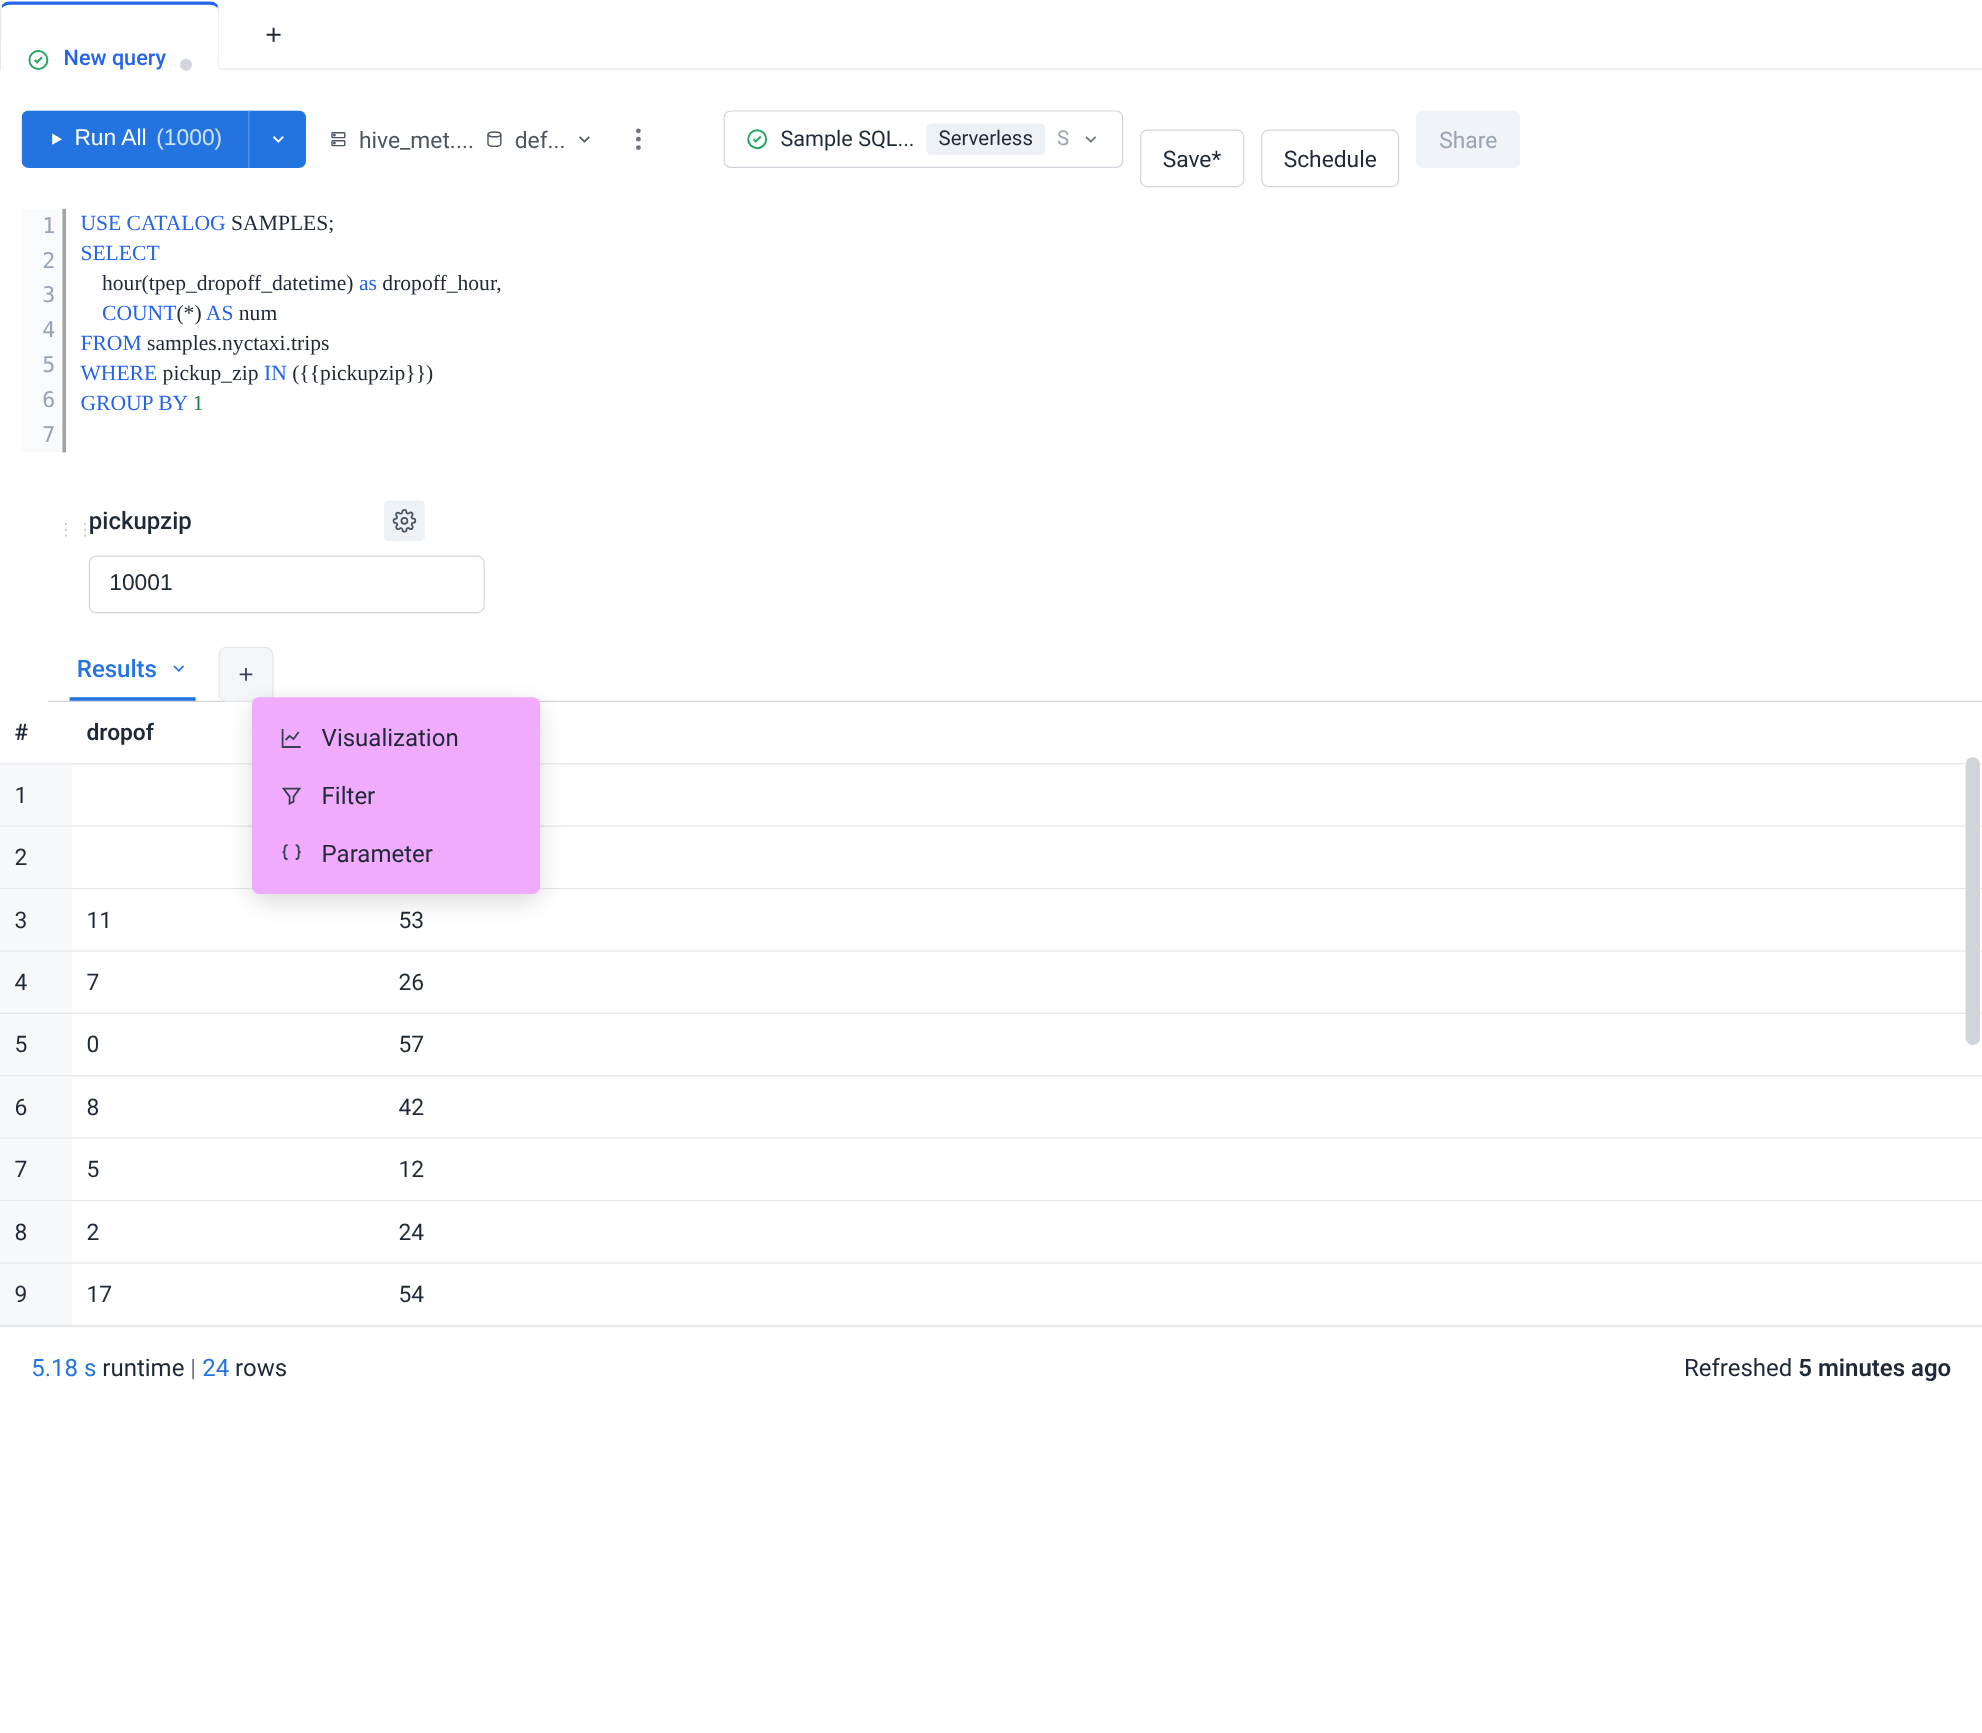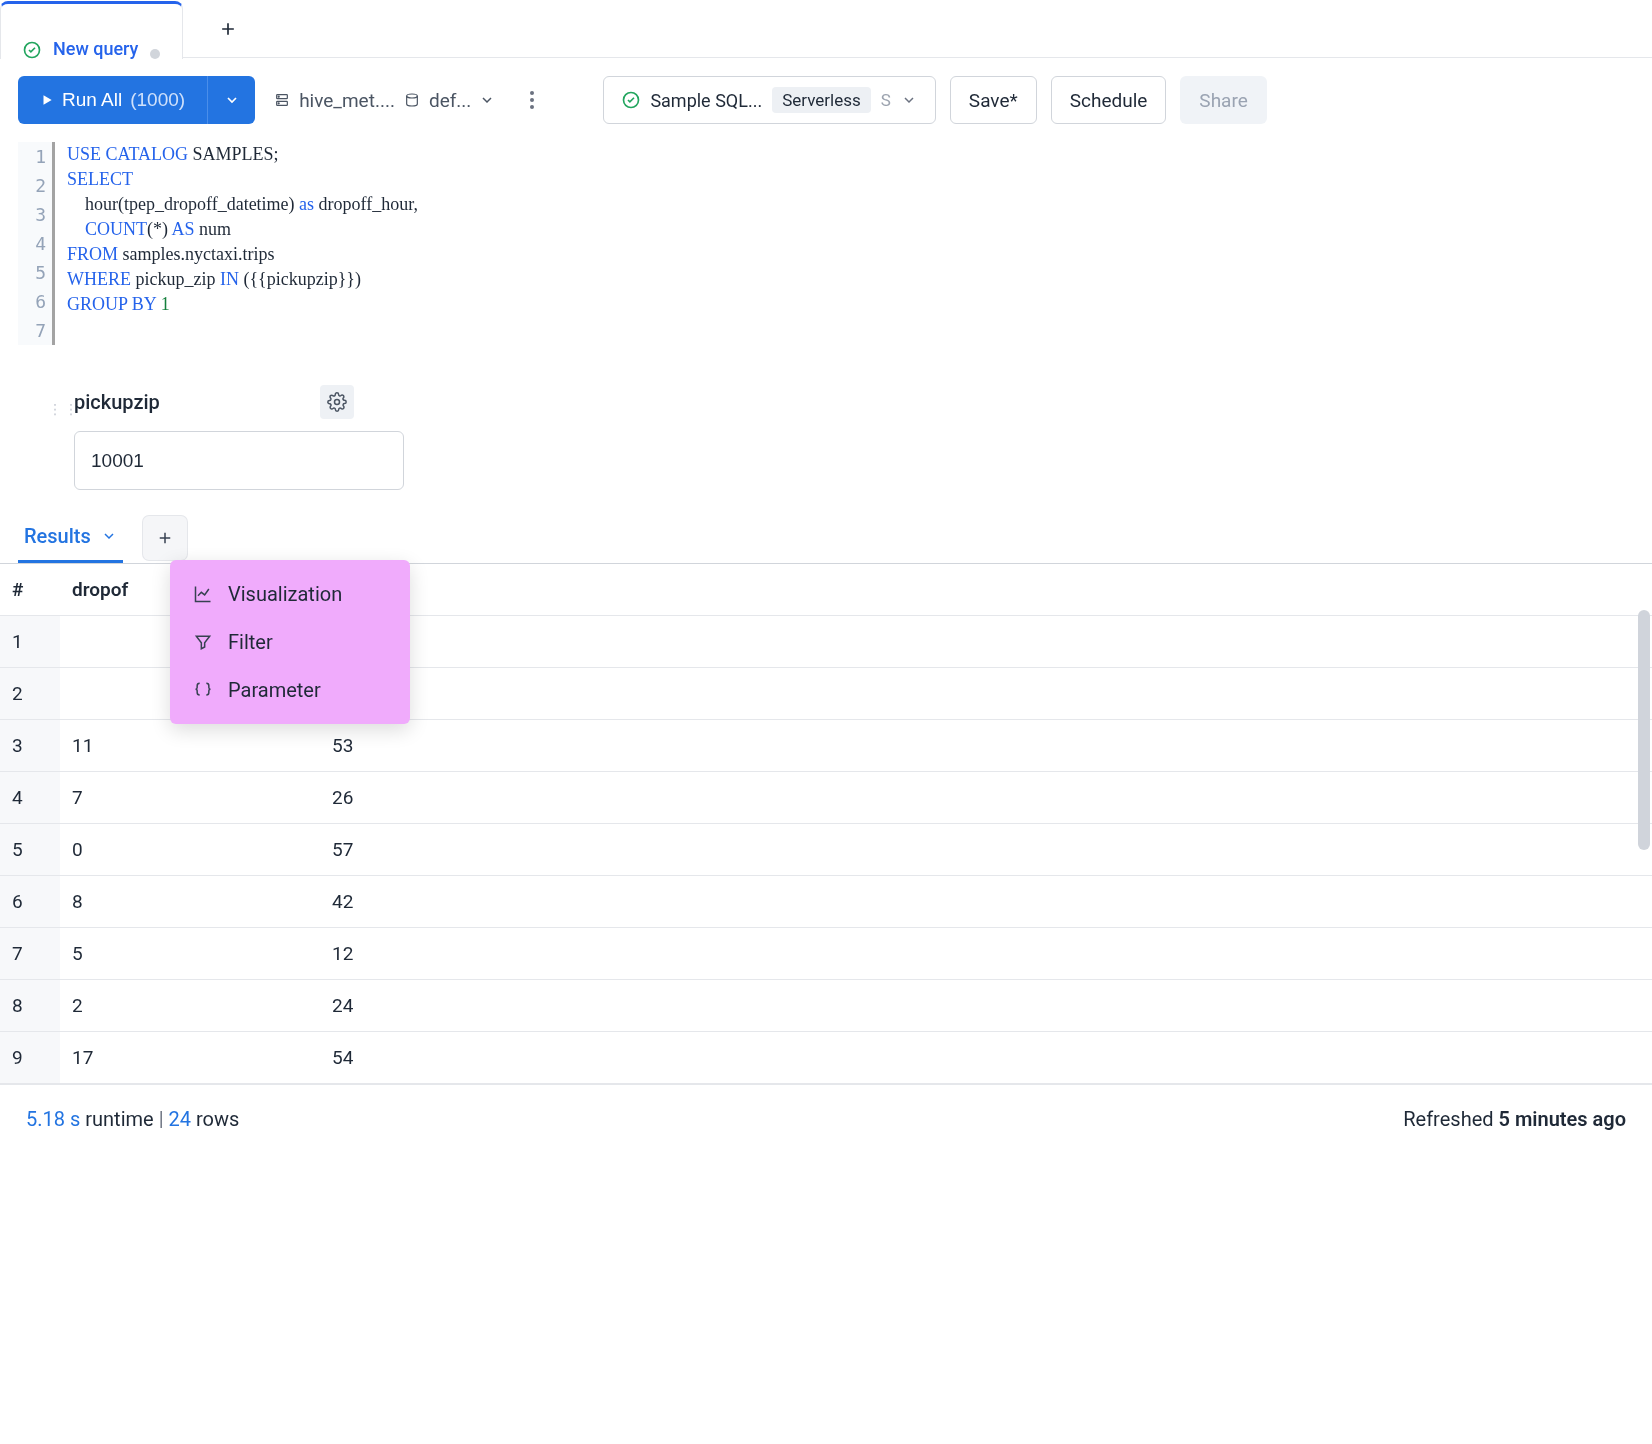--- a/index.html
+++ b/index.html
@@ -121,20 +121,21 @@
     background:#edf0f4;
     padding: 3px 10px;
     border-radius:4px;
     font-size:17px;
   }
   .pill.compute .s-letter { color:#9ca3af; font-size:17px; }
   .pill.save, .pill.schedule {
     font-size: 19px;
     font-weight: 400;
     cursor:pointer;
+    margin-top:32px;
   }
   .pill.share {
     background: #f0f3f7;
     color: #9aa3b2;
     border-color: transparent;
     font-size: 19px;
   }
 
   
   .editor-wrap {
@@ -183,36 +184,37 @@
   .param-label { font-size:20px; font-weight:500; }
   .gear-btn {
     width:34px;height:34px;
     display:flex;align-items:center;justify-content:center;
     background:#eef1f5;border-radius:4px;
     color:#4b5563;
     cursor:pointer;
   }
   .param-input {
     width: 330px;
-    height: 59px;
+    height: 48px;
     border: 1px solid #d1d5db;
     border-radius: 6px;
     padding: 0 16px;
     font-size: 19px;
     color:#1f2937;
   }
 
   
   .results-tabs-row {
     display:flex;
-    align-items:center;
+    align-items:flex-end;
     gap: 20px;
     padding: 12px 18px 0 18px;
     border-bottom: 1px solid #d1d5db;
     position:relative;
+    margin-left:40px;
   }
   .results-tab {
     display:flex;
     align-items:center;
     gap:10px;
     padding: 12px 6px;
     color: #2374e1;
     font-size:20px;
     font-weight:500;
     border-bottom: 3px solid #2374e1;

